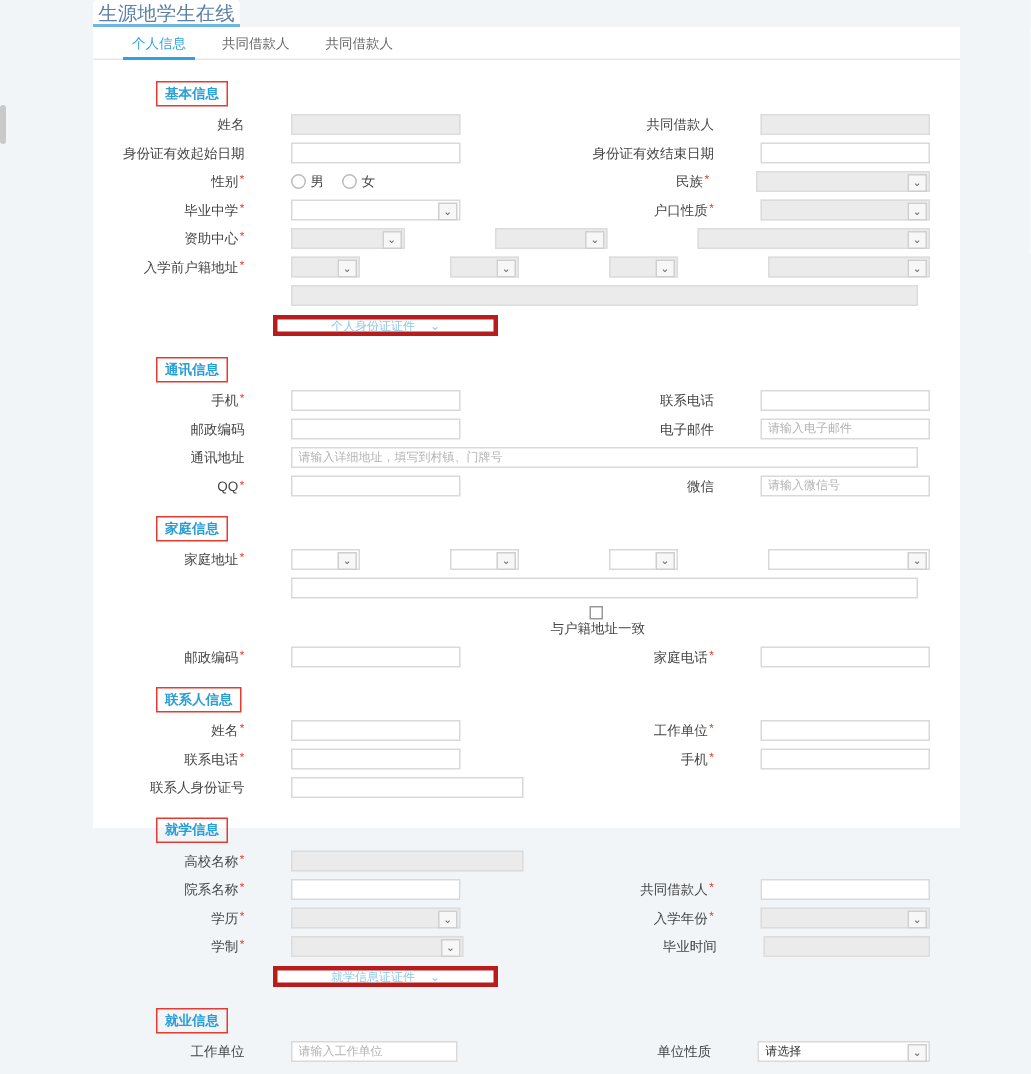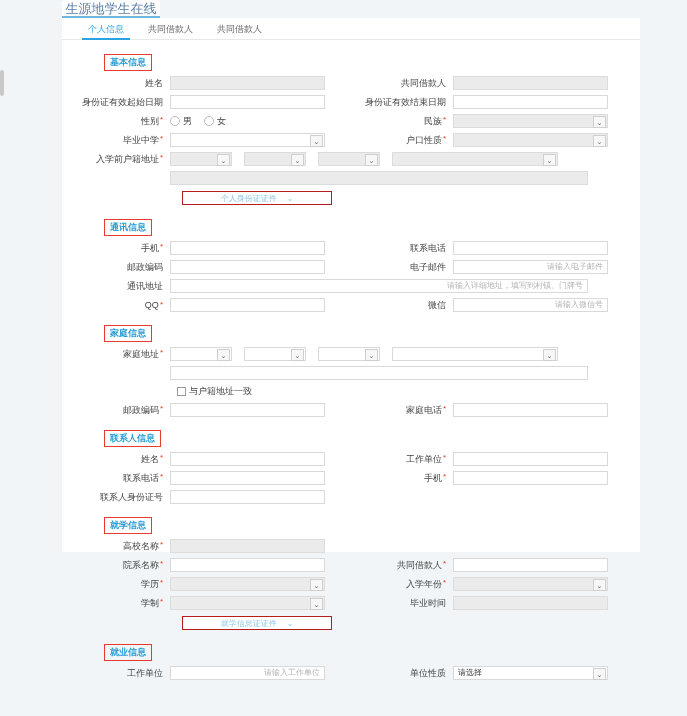--- a/index.html
+++ b/index.html
@@ -30,29 +30,29 @@
   }
   .tab.active{color:#2aa3e0;}
   .tab.active:after{
     content:"";position:absolute;left:6px;right:6px;bottom:-1px;height:2px;background:#2aa3e0;
   }
   .form-body{padding:6px 20px 0 20px;}
   .section-head{
     display:inline-block;color:#2a9fd6;font-size:9px;font-weight:bold;
     border:1px solid #e83b2f;padding:1px 5px;margin:8px 0 5px 22px;text-align:right;
   }
-  .row{display:flex;align-items:center;margin-bottom:5px;min-height:14px;}
+  .row{display:flex;align-items:center;margin-bottom:5px;min-height:14px;gap:24px;}
   .lbl{
     width:88px;text-align:right;font-size:9px;color:#444;
     padding-right:7px;box-sizing:border-box;white-space:nowrap;flex:none;
   }
   .req:after{content:"*";color:#e83b2f;font-size:8px;vertical-align:top;margin-left:1px;}
   .fld{
     height:14px;border:1px solid #d9d9d9;background:#fff;box-sizing:border-box;
-    font-size:8px;color:#333;padding:0 4px;line-height:12px;text-align:right;
+    font-size:8px;color:#333;padding:0 4px;line-height:12px;
   }
   .fld.dis{background:#ebebeb;border-color:#dcdcdc;}
   .ph{color:#b3b3b3;}
   .w-half{width:155px;}
   .w-full{width:418px;}
   .w-s3{width:80px;}
   .w-s4{width:62px;}
   .w-sel-wide{width:155px;}
   .sel{
     position:relative;height:14px;border:1px solid #d9d9d9;background:#fff;
@@ -70,23 +70,23 @@
   .radio-wrap{display:flex;align-items:center;font-size:9px;color:#444;}
   .radio{
     width:8px;height:8px;border:1px solid #bcbcbc;border-radius:50%;
     background:#fff;margin-right:3px;display:inline-block;
   }
   .radio-gap{width:12px;}
   .chk{
     width:7px;height:7px;border:1px solid #999;background:#fff;
     display:inline-block;margin-right:3px;vertical-align:middle;
   }
-  .chk-row{display:flex;align-items:center;margin:3px 0 5px 95px;font-size:9px;color:#444;}
+  .chk-row{display:flex;align-items:center;margin:3px 0 5px 95px;font-size:9px;color:#444;flex-direction:column;}
   .doc-btn{
-    width:150px;height:14px;border:1px solid #b91c1c;background:#fff;color:#8ec7e8;
+    width:150px;height:14px;border:3px solid #b91c1c;background:#fff;color:#8ec7e8;
     font-size:8px;display:flex;align-items:center;justify-content:center;
     margin:6px 0 6px 100px;box-sizing:border-box;cursor:pointer;
   }
   .doc-btn .dcaret{margin-left:10px;font-size:8px;}
   .scrollbar{
     position:absolute;left:0;top:70px;width:4px;height:26px;background:#c9c9c9;border-radius:2px;
   }
 </style>
 </head>
 <body>
@@ -150,20 +150,34 @@
       <div class="sel w-sel-wide">
           <span class="caret">⌄</span>
         </div>
       <div class="gap-mid"></div>
       <div class="lbl req">户口性质</div>
       <div class="sel dis w-sel-wide">
           <span class="caret">⌄</span>
         </div>
     </div>
 
+    <div class="row">
+      <div class="lbl req">资助中心</div>
+      <div class="sel dis w-s3">
+          <span class="caret">⌄</span>
+        </div>
+      <div class="gap"></div>
+      <div class="sel dis w-s3">
+          <span class="caret">⌄</span>
+        </div>
+      <div class="gap"></div>
+      <div class="sel dis" style="width:166px;">
+          <span class="caret">⌄</span>
+        </div>
+    </div>
 
     <div class="row">
       <div class="lbl req">入学前户籍地址</div>
       <div class="sel dis w-s4">
           <span class="caret">⌄</span>
         </div>
       <div class="gap"></div>
       <div class="sel dis w-s4">
           <span class="caret">⌄</span>
         </div>

